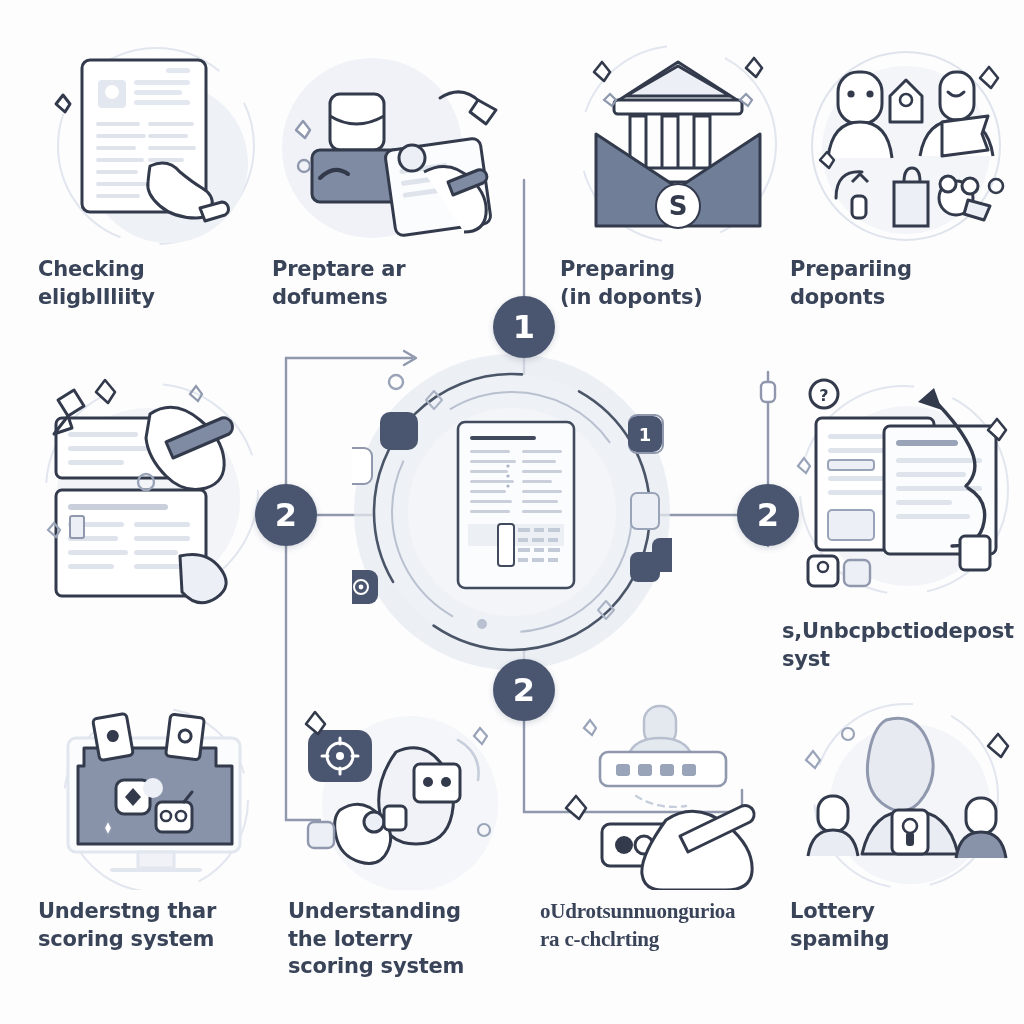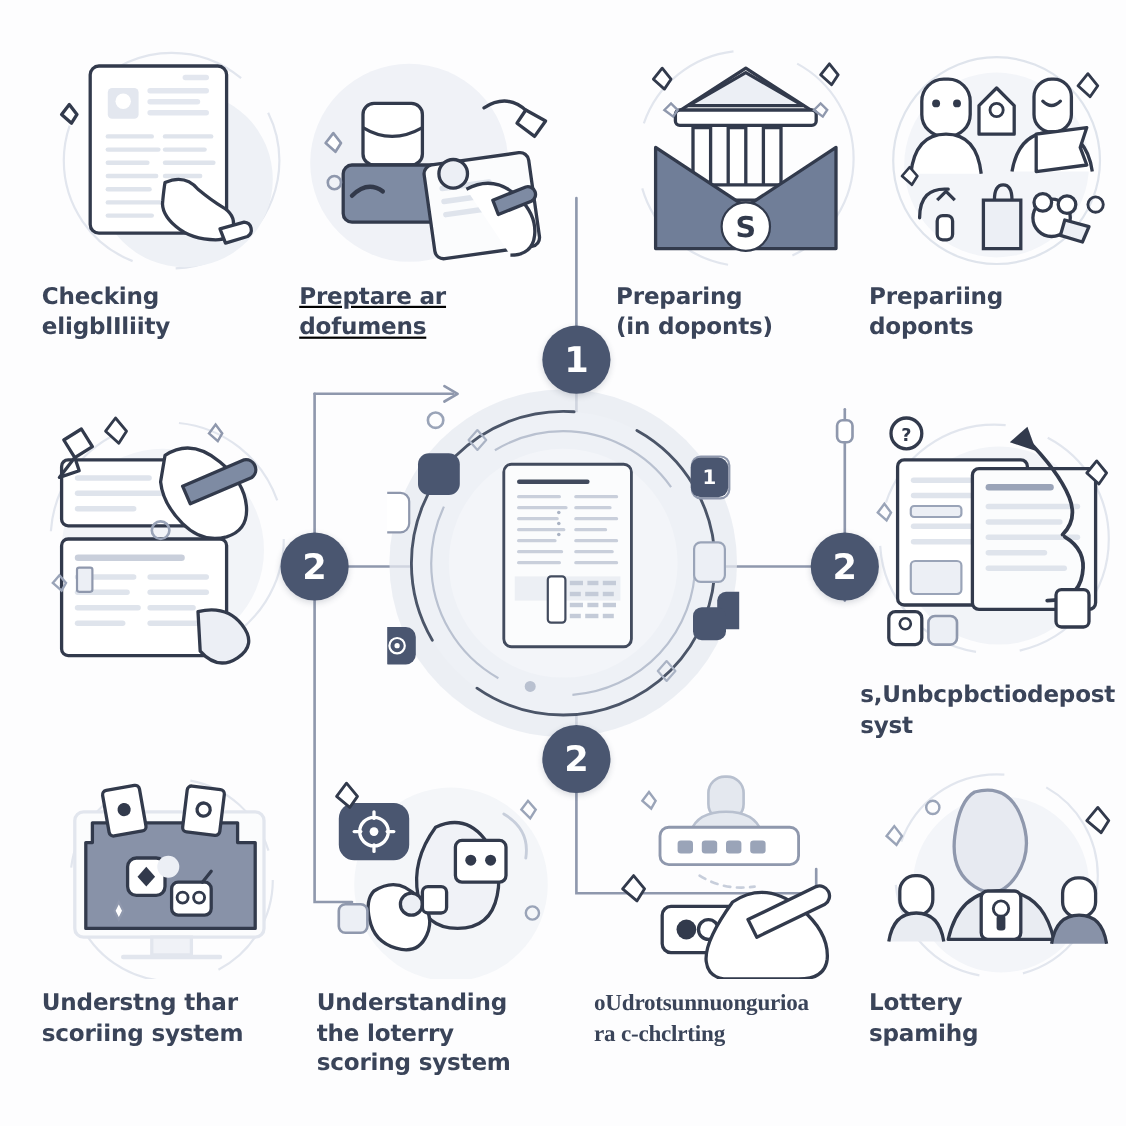--- a/index.html
+++ b/index.html
@@ -201,21 +201,21 @@
         </g>
         <path d="M112,128 q18,-8 30,6 q12,10 22,16 q12,7 10,18 q-2,12 -16,12 q-22,0 -36,-12 q-14,-12 -12,-24 q1,-10 2,-16 z" fill="#fff" stroke="#323a4c" stroke-width="3" stroke-linejoin="round"></path>
         <path d="M162,170 l22,-6 a7,7 0 0 1 3,13 l-20,6 z" fill="#fff" stroke="#323a4c" stroke-width="3" stroke-linejoin="round"></path>
         <path d="M18,66 l7,-9 l7,9 l-5,8 z" fill="#fff" stroke="#323a4c" stroke-width="3" stroke-linejoin="round"></path>
       </svg>
     </div>
     <div class="caption">Checking
 eligblIliity</div>
   </div>
 
-  <div class="tile" style="left:272px;top:38px;width:236px;text-decoration:underline;">
+  <div class="tile" style="left:272px;top:38px;width:236px;">
     <div class="art-wrap">
       <svg class="art" viewBox="0 0 236 210">
         <circle cx="100" cy="110" r="90" fill="#f0f2f7"></circle>
 
         <rect x="58" y="56" width="54" height="56" rx="10" fill="#fff" stroke="#323a4c" stroke-width="3"></rect>
         <path d="M58,78 q26,16 54,0" fill="none" stroke="#323a4c" stroke-width="3"></path>
         <rect x="40" y="112" width="92" height="52" rx="8" fill="#7e8ba3" stroke="#323a4c" stroke-width="3"></rect>
         <path d="M48,140 q14,-14 28,-4" fill="none" stroke="#32394a" stroke-width="4" stroke-linecap="round"></path>
 
         <rect x="118" y="106" width="96" height="86" rx="8" fill="#fbfcfd" stroke="#323a4c" stroke-width="3" transform="rotate(-8 166 149)"></rect>
@@ -414,21 +414,21 @@
         <path d="M95,88 l8,9 l-8,9 l-8,-9 z" fill="#323a4c"></path>
         <circle cx="115" cy="88" r="10" fill="#eceff5"></circle>
         <rect x="118" y="102" width="36" height="30" rx="6" fill="#fff" stroke="#323a4c" stroke-width="3"></rect>
         <circle cx="128" cy="116" r="5" fill="none" stroke="#323a4c" stroke-width="2.6"></circle>
         <circle cx="143" cy="116" r="5" fill="none" stroke="#323a4c" stroke-width="2.6"></circle>
         <path d="M146,102 l8,-10" stroke="#323a4c" stroke-width="3" stroke-linecap="round"></path>
         <path d="M66,128 l4,-8 l4,8 l-4,8 z" fill="#fff" stroke="#8f98ad" stroke-width="2"></path>
       </svg>
     </div>
     <div class="caption">Understng thar
-scoriing system</div>
+scoring system</div>
   </div>
 
   <div class="tile" style="left:288px;top:700px;width:236px;">
     <div class="art-wrap" style="height:190px;">
       <svg class="art" viewBox="0 0 236 190">
         <circle cx="122" cy="104" r="88" fill="#f4f6f9"></circle>
 
         <rect x="20" y="30" width="64" height="52" rx="14" fill="#4a5670"></rect>
         <circle cx="52" cy="56" r="13" fill="none" stroke="#fff" stroke-width="3"></circle>
         <circle cx="52" cy="56" r="4" fill="#fff"></circle>

